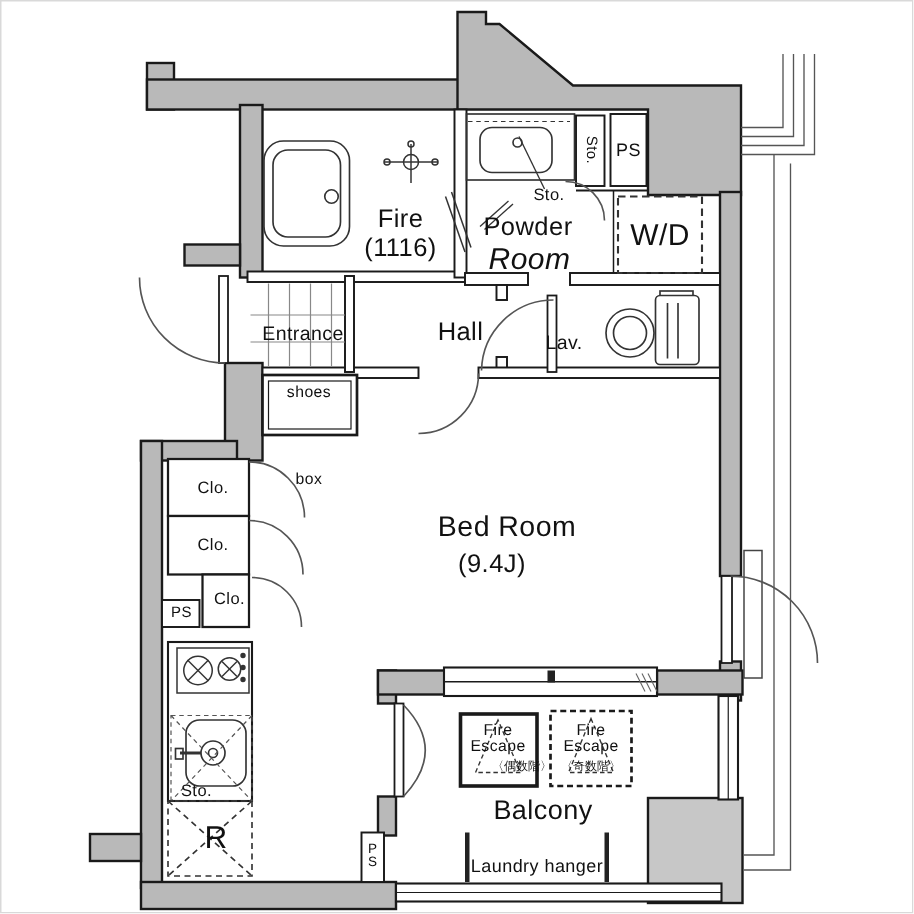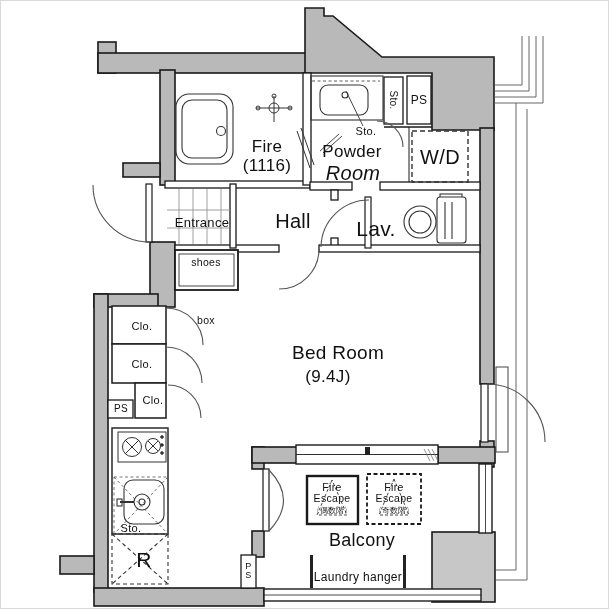--- a/index.html
+++ b/index.html
@@ -206,34 +206,34 @@
 
   <div class="lbl" style="left:267px;top:146px;font-size:17px;">Fire</div>
   <div class="lbl" style="left:267px;top:165px;font-size:17px;">(1116)</div>
   <div class="lbl" style="left:352px;top:151px;font-size:17px;">Powder</div>
   <div class="lbl" style="left:353px;top:173px;font-size:20px;font-style:italic;">Room</div>
   <div class="lbl" style="left:440px;top:157px;font-size:20px;">W/D</div>
   <div class="lbl vert" style="left:393px;top:100px;font-size:10px;">Sto.</div>
   <div class="lbl" style="left:419px;top:100px;font-size:12px;">PS</div>
   <div class="lbl" style="left:366px;top:131px;font-size:11px;">Sto.</div>
   <div class="lbl" style="left:202px;top:222px;font-size:13px;">Entrance</div>
-  <div class="lbl" style="left:293px;top:221px;font-size:20px;">Hall</div>
-  <div class="lbl" style="left:376px;top:228px;font-size:21px;">Lav.</div>
+  <div class="lbl" style="left:307px;top:221px;font-size:17px;">Hall</div>
+  <div class="lbl" style="left:376px;top:228px;font-size:13px;">Lav.</div>
   <div class="lbl" style="left:206px;top:262px;font-size:10.5px;">shoes</div>
   <div class="lbl" style="left:206px;top:276px;font-size:10.5px;margin-top:44px;">box</div>
   <div class="lbl" style="left:142px;top:326px;font-size:11px;">Clo.</div>
   <div class="lbl" style="left:142px;top:364px;font-size:11px;">Clo.</div>
   <div class="lbl" style="left:153px;top:400px;font-size:11px;">Clo.</div>
   <div class="lbl" style="left:121px;top:409px;font-size:10px;">PS</div>
   <div class="lbl" style="left:338px;top:352px;font-size:19px;">Bed Room</div>
   <div class="lbl" style="left:328px;top:376px;font-size:17px;">(9.4J)</div>
   <div class="lbl" style="left:131px;top:528px;font-size:11px;">Sto.</div>
   <div class="lbl" style="left:144px;top:559px;font-size:21px;">R</div>
   <div class="lbl stack" style="left:248.5px;top:571px;font-size:9px;">PS</div>
   <div class="lbl" style="left:332px;top:487px;font-size:10.5px;">Fire</div>
   <div class="lbl" style="left:332px;top:498px;font-size:10.5px;">Escape</div>
-  <div class="lbl" style="left:332px;top:511px;font-size:8px;letter-spacing:0;text-align:center;">〈偶数階〉</div>
+  <div class="lbl" style="left:348px;top:511px;font-size:8px;letter-spacing:0;text-align:center;">〈偶数階〉</div>
   <div class="lbl" style="left:394px;top:487px;font-size:10.5px;">Fire</div>
   <div class="lbl" style="left:394px;top:498px;font-size:10.5px;">Escape</div>
   <div class="lbl" style="left:394px;top:511px;font-size:8px;letter-spacing:0;">〈奇数階〉</div>
   <div class="lbl" style="left:362px;top:540px;font-size:18px;">Balcony</div>
   <div class="lbl" style="left:358px;top:577px;font-size:12px;">Laundry hanger</div>
 </div>
 
 </body></html>

